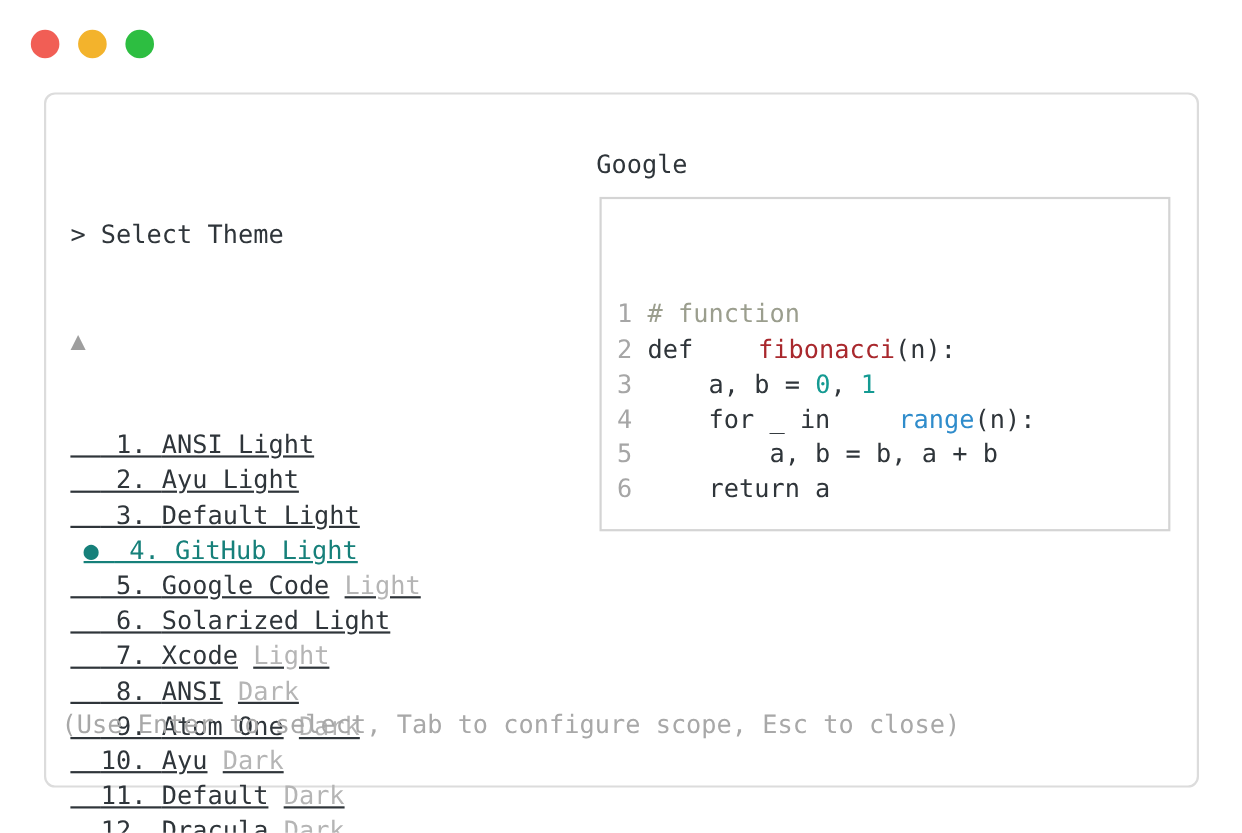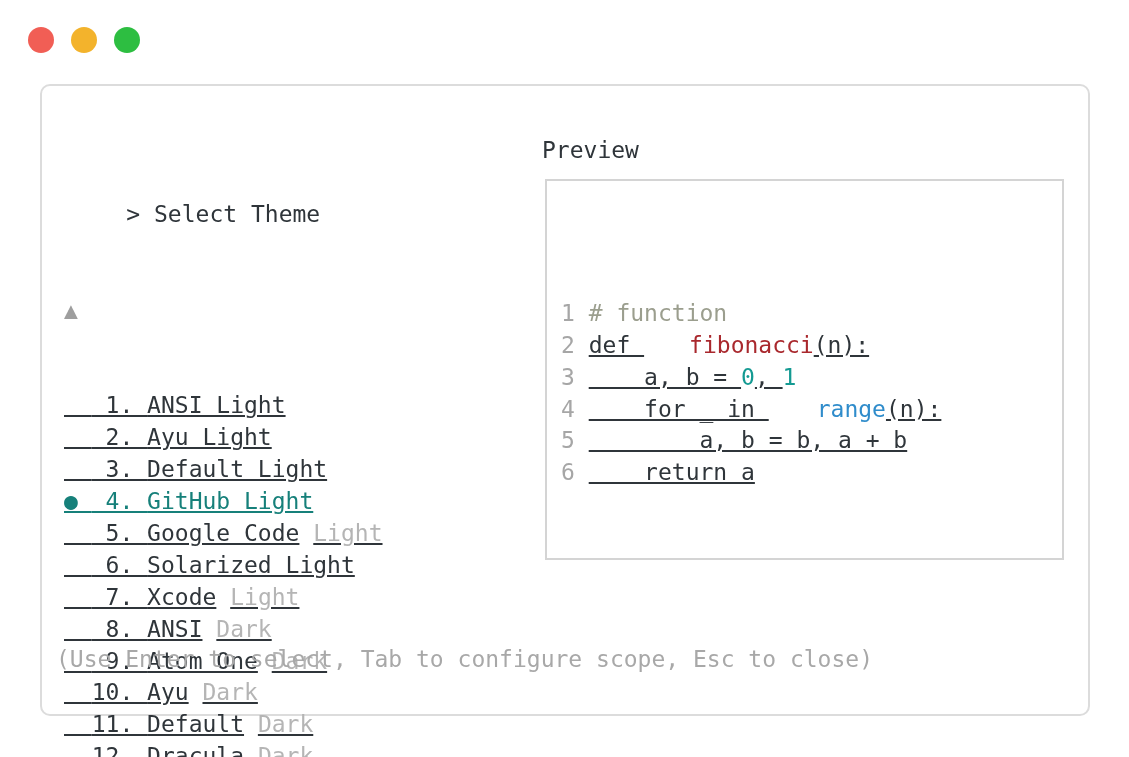--- a/index.html
+++ b/index.html
@@ -15,37 +15,37 @@
   .light.yellow { background: var(--c-light-yellow); }
   .light.green  { background: var(--c-light-green); }
 
   
   .window {
     position: absolute; left: 40px; top: 84px; width: 1050px; height: 632px;
     border: 2px solid var(--c-window-border); border-radius: 10px; background: #fff;
     font-size: 23px; line-height: 31.9px; color: var(--c-text);
   }
   .left-content { position: absolute; left: 22px; top: 49px; white-space: pre; }
-  .header-row { white-space: pre; text-align: center; }
+  .header-row { white-space: pre; }
   .prompt { margin-right: 1ch; }
   .scroll-up   { color: var(--c-scroll-up); }
   .theme-option { white-space: pre; cursor: pointer; text-decoration: underline; }
-  .theme-option.selected { color: var(--c-accent); }
+  .theme-option.selected { color: var(--c-accent); margin-left: 12px; }
   .theme-option .dim { color: var(--c-dim); margin-left: 1ch; }
 
   
   .preview-label { position: absolute; left: 500px; top: 49px; white-space: pre; }
   .preview-box {
-    position: absolute; left: 503px; top: 93px; width: 519px; height: 381px;
+    position: absolute; left: 503px; top: 93px; width: 519px; height: 304px;
     border: 2px solid var(--c-preview-border); background: #fff;
-    padding: 53px 0 0 14px; white-space: pre; overflow: hidden;
+    padding: 26px 0 0 14px; white-space: pre; overflow: hidden;
   }
   .code-line { white-space: pre; }
   .linenum { color: var(--c-linenum); }
-  .tok-code    { color: var(--c-text); text-decoration: underline; }
+  .tok-code    { color: var(--c-text); }
   .tok-comment { color: var(--c-comment); }
   .tok-func    { color: var(--c-func); margin-left: 45px; }
   .tok-number  { color: var(--c-number); }
   .tok-builtin { color: var(--c-builtin); margin-left: 48px; }
 
   .status { position: absolute; left: 14px; top: 558px; color: var(--c-status); white-space: pre; }
 </style>
 </head>
 <body>
 
@@ -57,21 +57,21 @@
 
 <div class="window">
 
   <div class="left-content">
     <div class="header-row"><span class="prompt">&gt;</span><span>Select Theme</span></div>
     <div class="scroll-up">▲</div>
     <div id="theme-list"><div class="theme-option"><span class="bullet">  </span><span class="num"> 1. </span><span class="name">ANSI Light</span></div><div class="theme-option"><span class="bullet">  </span><span class="num"> 2. </span><span class="name">Ayu Light</span></div><div class="theme-option"><span class="bullet">  </span><span class="num"> 3. </span><span class="name">Default Light</span></div><div class="theme-option selected"><span class="bullet">● </span><span class="num"> 4. </span><span class="name">GitHub Light</span></div><div class="theme-option"><span class="bullet">  </span><span class="num"> 5. </span><span class="name">Google Code</span><span class="dim">Light</span></div><div class="theme-option"><span class="bullet">  </span><span class="num"> 6. </span><span class="name">Solarized Light</span></div><div class="theme-option"><span class="bullet">  </span><span class="num"> 7. </span><span class="name">Xcode</span><span class="dim">Light</span></div><div class="theme-option"><span class="bullet">  </span><span class="num"> 8. </span><span class="name">ANSI</span><span class="dim">Dark</span></div><div class="theme-option"><span class="bullet">  </span><span class="num"> 9. </span><span class="name">Atom One</span><span class="dim">Dark</span></div><div class="theme-option"><span class="bullet">  </span><span class="num">10. </span><span class="name">Ayu</span><span class="dim">Dark</span></div><div class="theme-option"><span class="bullet">  </span><span class="num">11. </span><span class="name">Default</span><span class="dim">Dark</span></div><div class="theme-option"><span class="bullet">  </span><span class="num">12. </span><span class="name">Dracula</span><span class="dim">Dark</span></div></div>
     
   </div>
 
-  <div class="preview-label">Preview</div>
+  <div class="preview-label">Google</div>
 
   <div class="preview-box">
     <div id="code-lines"><div class="code-line"><span class="linenum">1 </span><span class="tok-comment"># function</span></div><div class="code-line"><span class="linenum">2 </span><span class="tok-code">def </span><span class="tok-func">fibonacci</span><span class="tok-code">(n):</span></div><div class="code-line"><span class="linenum">3 </span><span class="tok-code">    a, b = </span><span class="tok-number">0</span><span class="tok-code">, </span><span class="tok-number">1</span></div><div class="code-line"><span class="linenum">4 </span><span class="tok-code">    for _ in </span><span class="tok-builtin">range</span><span class="tok-code">(n):</span></div><div class="code-line"><span class="linenum">5 </span><span class="tok-code">        a, b = b, a + b</span></div><div class="code-line"><span class="linenum">6 </span><span class="tok-code">    return a</span></div></div>
     
   </div>
 
   <div class="status">(Use Enter to select, Tab to configure scope, Esc to close)</div>
 </div>
 
 </body></html>

